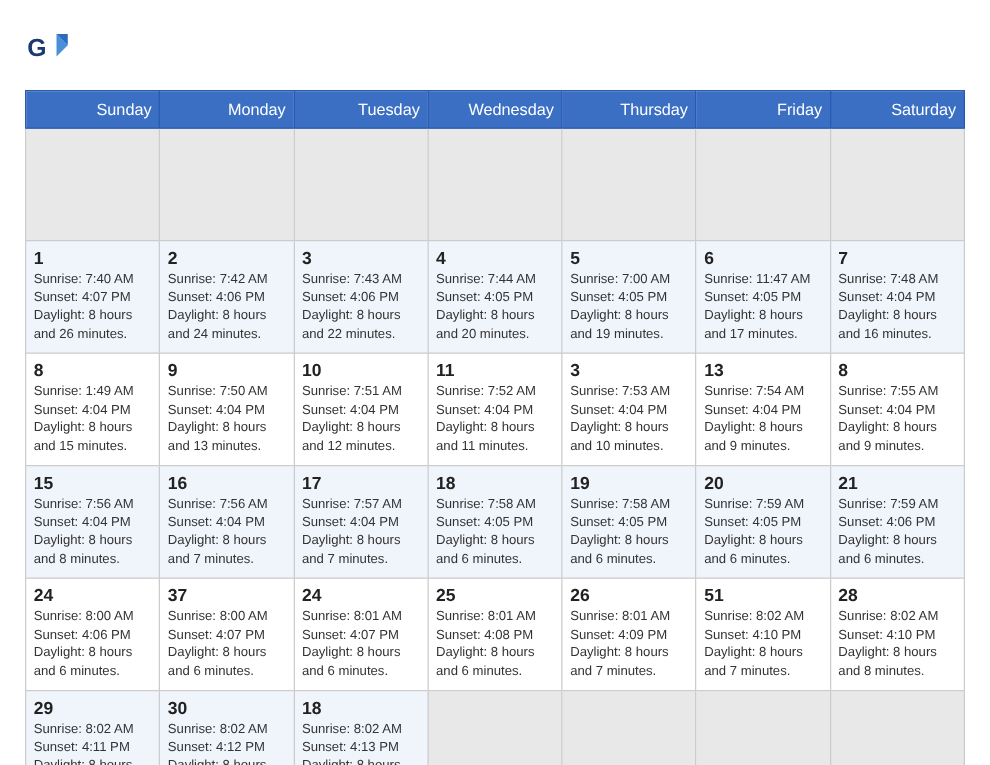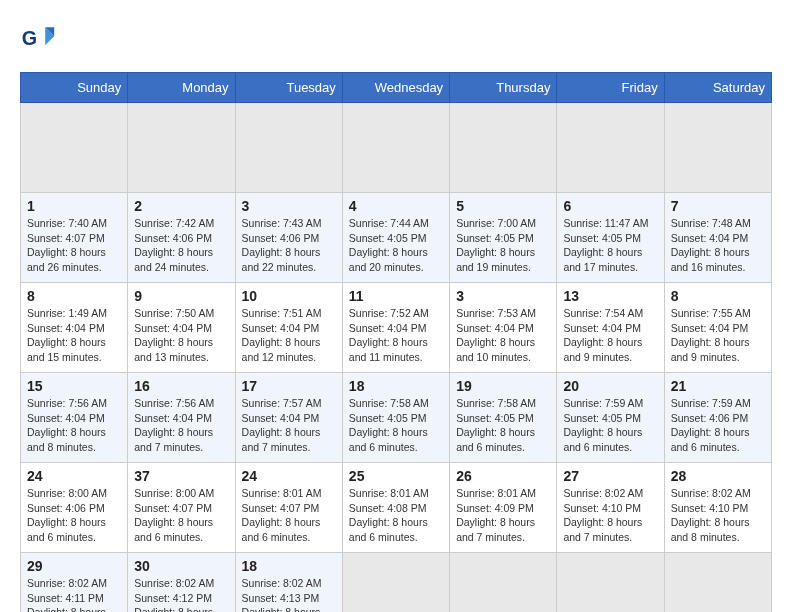--- a/index.html
+++ b/index.html
@@ -342,21 +342,21 @@
       </td>
         <td>
         <span class="day-num">26</span>
         <div class="day-info">
           <span>Sunrise: 8:01 AM</span><br>
           <span>Sunset: 4:09 PM</span><br>
           <span>Daylight: 8 hours and 7 minutes.</span>
         </div>
       </td>
         <td>
-        <span class="day-num">27</span>
+        <span class="day-num">51</span>
         <div class="day-info">
           <span>Sunrise: 8:02 AM</span><br>
           <span>Sunset: 4:10 PM</span><br>
           <span>Daylight: 8 hours and 7 minutes.</span>
         </div>
       </td>
         <td>
         <span class="day-num">28</span>
         <div class="day-info">
           <span>Sunrise: 8:02 AM</span><br>

